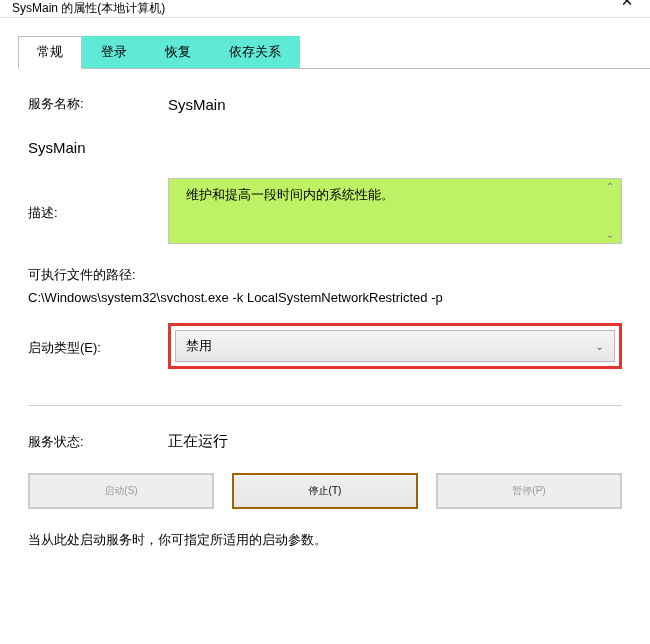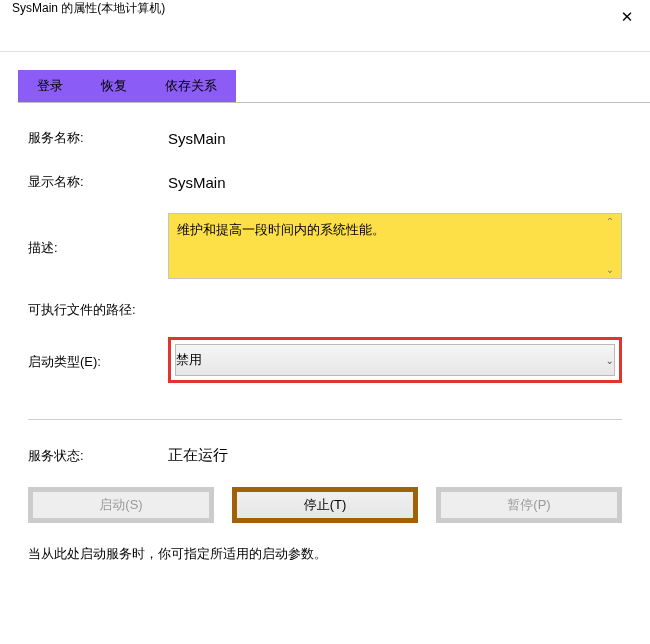--- a/index.html
+++ b/index.html
@@ -8,23 +8,23 @@
     font-family: "Microsoft YaHei", "Segoe UI", sans-serif;
     font-size: 12px;
     background: #ffffff;
     color: #000;
     width: 650px;
     height: 644px;
     overflow: hidden;
   }
   .titlebar {
     display: flex;
-    align-items: flex-start;
+    align-items: flex-end;
     justify-content: space-between;
-    height: 52px;
+    height: 18px;
     padding-left: 12px;
     border-bottom: 1px solid #e0e0e0;
   }
   .titlebar-title { font-size: 12px; }
   .titlebar-close {
     width: 46px;
     height: 33px;
     display: flex;
     align-items: center;
     justify-content: center;
@@ -36,21 +36,21 @@
   .tabs {
     display: flex;
     margin: 18px 0 0 18px;
     position: relative;
   }
   .tab {
     padding: 6px 18px 7px 18px;
     font-size: 13px;
     cursor: pointer;
     position: relative;
-    background: #8b5cf6;
+    background: #5eead4;
     border: 1px solid transparent;
   }
   .tab.active {
     border: 1px solid #bfbfbf;
     border-bottom: 1px solid #fff;
     z-index: 2;
     background: #fff;
   }
   .tab-underline {
     position: absolute;
@@ -75,23 +75,23 @@
   }
   .value {
     flex: 1;
     font-size: 15px;
     padding-top: 4px;
   }
   .desc-box {
     flex: 1;
     border: 1px solid #c5c5c5;
     height: 66px;
-    padding: 7px 8px;
-    font-size: 13px;
-    background: #fde047;
+    padding: 7px 17px;
+    font-size: 13px;
+    background: #bef264;
     position: relative;
   }
   .desc-scroll {
     position: absolute;
     right: 3px;
     top: 3px;
     bottom: 3px;
     width: 16px;
     display: flex;
     flex-direction: column;
@@ -117,21 +117,21 @@
     flex: 1;
     border: 3px solid #e2352e;
     padding: 4px 4px;
   }
   .select-box {
     display: flex;
     align-items: center;
     justify-content: space-between;
     width: 100%;
     height: 32px;
-    padding: 0 0;
+    padding: 0 10px;
     border: 1px solid #bababa;
     background: linear-gradient(#f5f5f5, #e6e6e6);
     cursor: pointer;
     font-size: 13px;
   }
   .chevron {
     font-size: 10px;
     color: #5a5a5a;
   }
   .divider {
@@ -140,23 +140,23 @@
     margin: 36px 0 22px 0;
   }
   .btn-row {
     display: flex;
     gap: 18px;
     margin-bottom: 22px;
   }
   .btn {
     flex: 1;
     height: 36px;
-    border: 5px solid #a16207;
+    border: 2px solid #a16207;
     background: linear-gradient(#f0f0f0, #e6e6e6);
-    font-size: 13px;
+    font-size: 10px;
     cursor: pointer;
     font-family: inherit;
   }
   .btn:disabled {
     color: #9a9a9a;
     background: #eeeeee;
     cursor: default;
     border-color: #cccccc;
   }
   .hint-line {
@@ -168,57 +168,60 @@
 <body>
 
 <div class="titlebar">
   <span class="titlebar-title">SysMain 的属性(本地计算机)</span>
   <div class="titlebar-close">
     <span>✕</span>
   </div>
 </div>
 
 <div class="tabs">
+  <div class="tab active">
+    <span>常规</span>
+  </div>
   <div class="tab">
     <span>登录</span>
   </div>
   <div class="tab">
     <span>恢复</span>
   </div>
   <div class="tab">
     <span>依存关系</span>
   </div>
   <div class="tab-underline"></div>
 </div>
 
 <div class="content">
 
   <div class="row">
     <div class="label">服务名称:</div>
     <div class="value">SysMain</div>
   </div>
 
   <div class="row">
-    <div class="label">显示名称:</div>
     <div class="value">SysMain</div>
   </div>
 
   <div class="row">
     <div class="label">描述:</div>
     <div class="desc-box">
       <span>维护和提高一段时间内的系统性能。</span>
       <div class="desc-scroll">
         <span class="desc-scroll-btn">⌃</span>
         <span class="desc-scroll-btn">⌄</span>
       </div>
     </div>
   </div>
 
   <div class="path-block">
     <div class="path-label">可执行文件的路径:</div>
+    <div class="path-value">C:\Windows\system32\svchost.exe -k LocalSystemNetworkRestricted -p</div>
   </div>
 
   <div class="startup-row">
     <div class="label">启动类型(E):</div>
     <div class="startup-highlight">
       <div class="select-box">
         <span>禁用</span>
         <span class="chevron">⌄</span>
       </div>
     </div>

